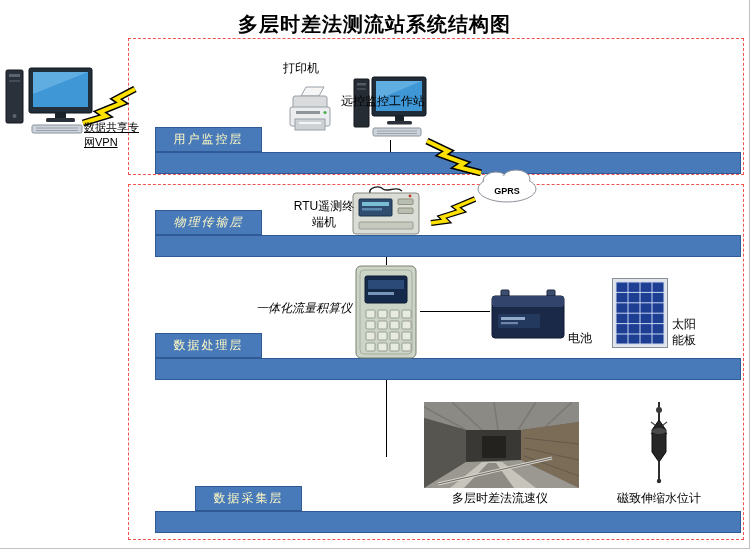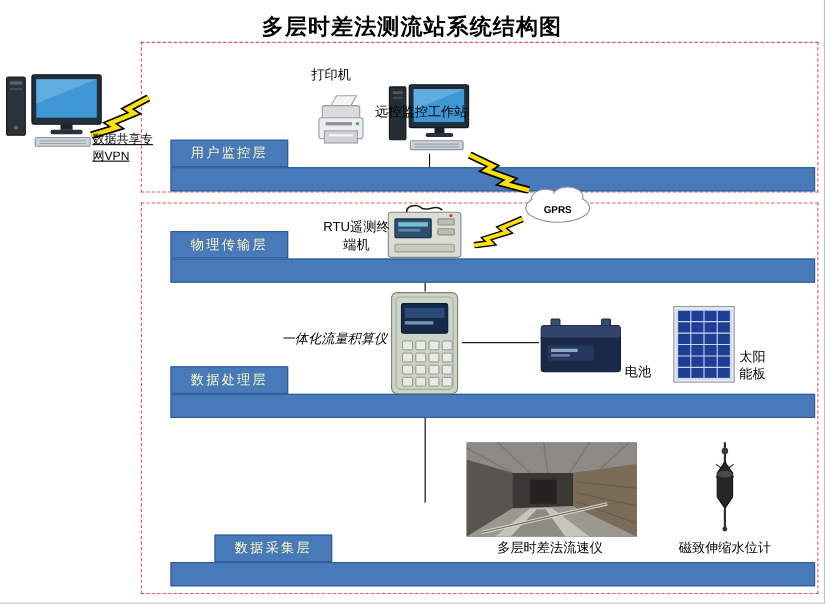--- a/index.html
+++ b/index.html
@@ -118,21 +118,21 @@
       <rect x="5" y="9" width="66" height="41" rx="3" fill="#dadcd6" stroke="#85897f"></rect>
       <rect x="11" y="15" width="33" height="17" rx="1" fill="#2f4d6e" stroke="#1c3048"></rect>
       <rect x="14" y="18" width="27" height="4" fill="#86d2e4" opacity="0.85"></rect>
       <rect x="14" y="24" width="20" height="2.5" fill="#5d88ad"></rect>
       <rect x="50" y="15" width="15" height="5.5" rx="1" fill="#b9beb2" stroke="#8e927f"></rect>
       <rect x="50" y="24" width="15" height="5.5" rx="1" fill="#b9beb2" stroke="#8e927f"></rect>
       <circle cx="62" cy="12" r="1.4" fill="#c0392b"></circle>
       <rect x="11" y="38" width="54" height="7" rx="1" fill="#c6cabe" stroke="#9a9e92"></rect>
     </svg>
   </div>
-  <div class="abs layer-tab" style="left:155px;top:210px;width:107px;height:25px;">物理传输层</div>
+  <div class="abs layer-tab" style="left:155px;top:210px;width:107px;height:25px;font-style:italic;">物理传输层</div>
   <div class="abs layer-bar" style="left:155px;top:235px;width:586px;height:22px;"></div>
   <div class="abs vline" style="left:386px;top:257px;height:8px;"></div>
 
   <div class="abs lbl" style="left:256px;top:300px;font-style:italic;">一体化流量积算仪</div>
   <div class="abs icon" style="left:352px;top:265px;">
     <svg viewBox="0 0 68 95" width="68" height="95">
       <rect x="4" y="1" width="60" height="92" rx="5" fill="#ccd3c7" stroke="#79816f"></rect>
       <rect x="8" y="5" width="52" height="84" rx="4" fill="none" stroke="#a7ae9f"></rect>
       <rect x="13" y="11" width="42" height="27" rx="2" fill="#152a4a" stroke="#0c1a30"></rect>
       <rect x="16" y="15" width="36" height="9" fill="#2c4a78"></rect>

